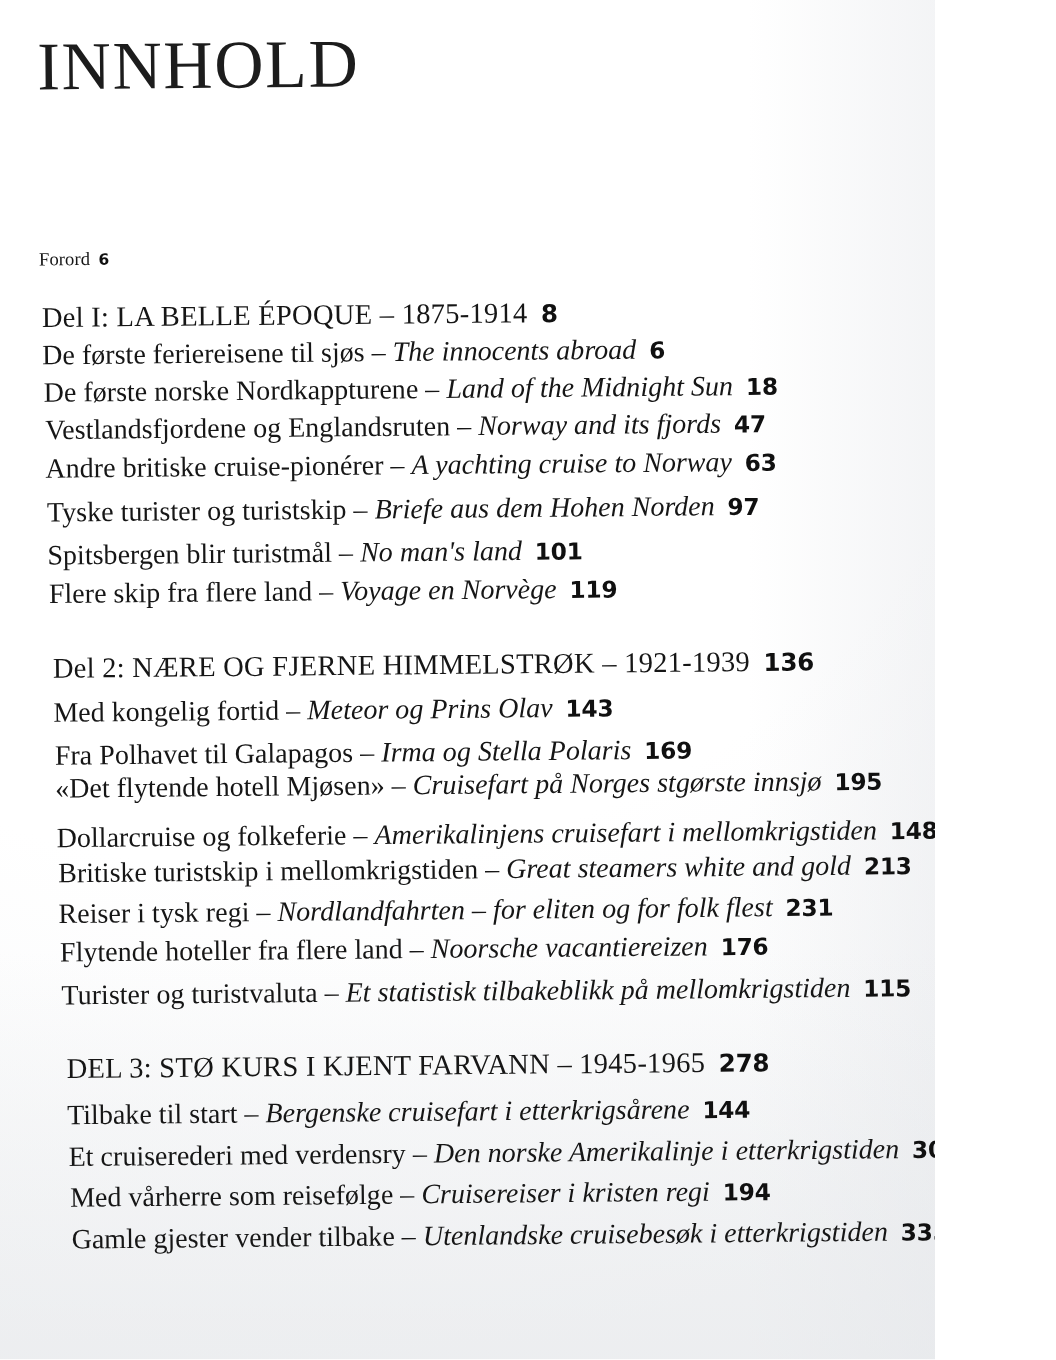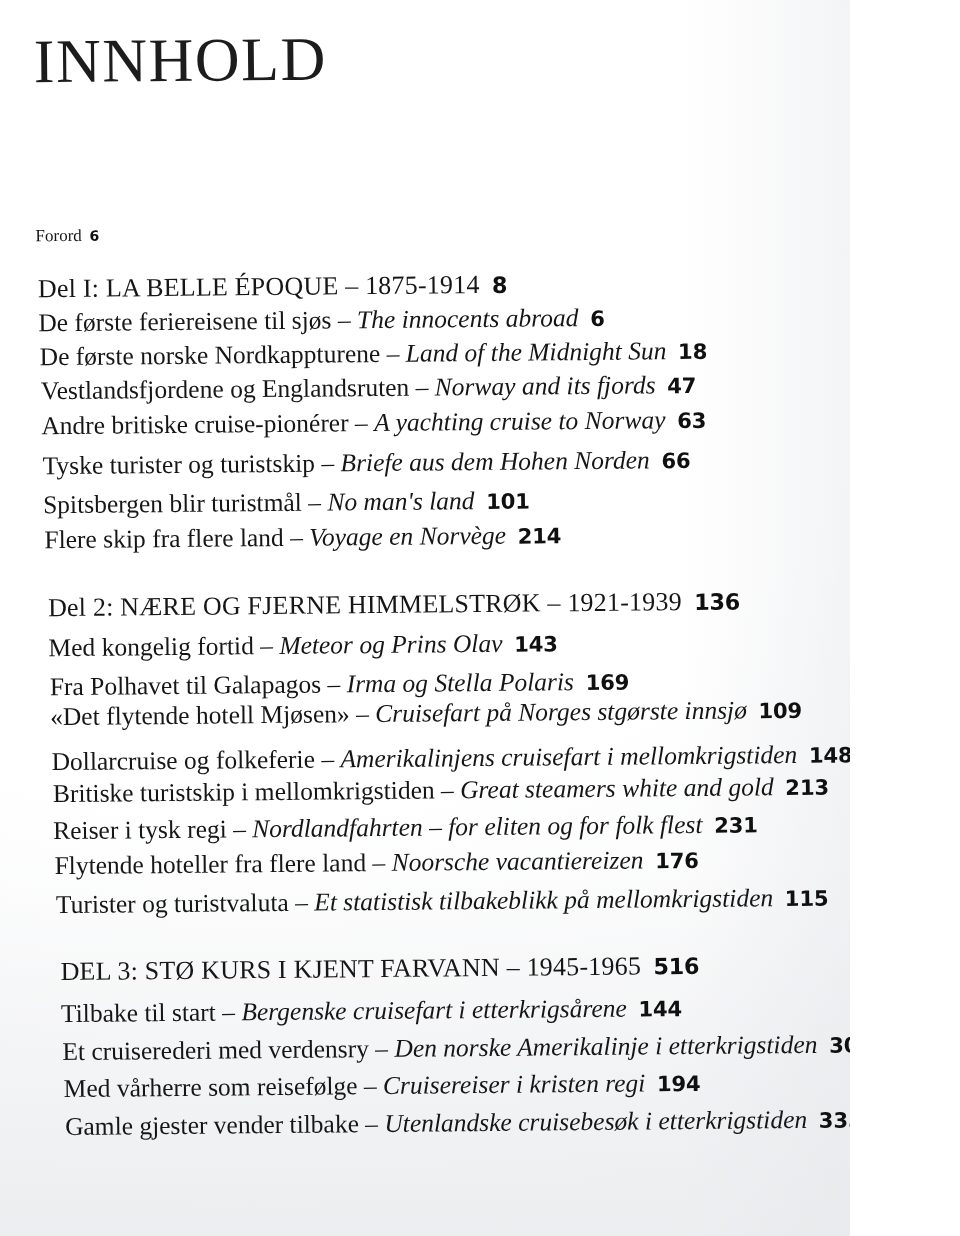--- a/index.html
+++ b/index.html
@@ -147,51 +147,51 @@
       <span class="sub">Norway and its fjords</span><span class="pg">47</span>
     </div>
     <div class="entry chapter p1-c3">
       <span>Andre britiske cruise-pionérer</span>
       <span class="dash">–</span>
       <span class="sub">A yachting cruise to Norway</span><span class="pg">63</span>
     </div>
     <div class="entry chapter p1-c4">
       <span>Tyske turister og turistskip</span>
       <span class="dash">–</span>
-      <span class="sub">Briefe aus dem Hohen Norden</span><span class="pg">66</span>
+      <span class="sub">Briefe aus dem Hohen Norden</span><span class="pg">97</span>
     </div>
     <div class="entry chapter p1-c5">
       <span>Spitsbergen blir turistmål</span>
       <span class="dash">–</span>
       <span class="sub">No man's land</span><span class="pg">101</span>
     </div>
     <div class="entry chapter p1-c6">
       <span>Flere skip fra flere land</span>
       <span class="dash">–</span>
-      <span class="sub">Voyage en Norvège</span><span class="pg">214</span>
+      <span class="sub">Voyage en Norvège</span><span class="pg">119</span>
     </div>
 
     <div class="entry part-heading p2-h">
       <span>Del 2: NÆRE OG FJERNE HIMMELSTRØK – 1921-1939</span><span class="pg">136</span>
     </div>
 
     <div class="entry chapter p2-c0">
       <span>Med kongelig fortid</span>
       <span class="dash">–</span>
       <span class="sub">Meteor og Prins Olav</span><span class="pg">143</span>
     </div>
     <div class="entry chapter p2-c1">
       <span>Fra Polhavet til Galapagos</span>
       <span class="dash">–</span>
       <span class="sub">Irma og Stella Polaris</span><span class="pg">169</span>
     </div>
     <div class="entry chapter p2-c2">
       <span>«Det flytende hotell Mjøsen»</span>
       <span class="dash">–</span>
-      <span class="sub">Cruisefart på Norges stgørste innsjø</span><span class="pg">109</span>
+      <span class="sub">Cruisefart på Norges stgørste innsjø</span><span class="pg">195</span>
     </div>
     <div class="entry chapter p2-c3">
       <span>Dollarcruise og folkeferie</span>
       <span class="dash">–</span>
       <span class="sub">Amerikalinjens cruisefart i mellomkrigstiden</span><span class="pg">148</span>
     </div>
     <div class="entry chapter p2-c4">
       <span>Britiske turistskip i mellomkrigstiden</span>
       <span class="dash">–</span>
       <span class="sub">Great steamers white and gold</span><span class="pg">213</span>
@@ -206,21 +206,21 @@
       <span class="dash">–</span>
       <span class="sub">Noorsche vacantiereizen</span><span class="pg">176</span>
     </div>
     <div class="entry chapter p2-c7">
       <span>Turister og turistvaluta</span>
       <span class="dash">–</span>
       <span class="sub">Et statistisk tilbakeblikk på mellomkrigstiden</span><span class="pg">115</span>
     </div>
 
     <div class="entry part-heading p3-h">
-      <span>DEL 3: STØ KURS I KJENT FARVANN – 1945-1965</span><span class="pg">516</span>
+      <span>DEL 3: STØ KURS I KJENT FARVANN – 1945-1965</span><span class="pg">278</span>
     </div>
 
     <div class="entry chapter p3-c0">
       <span>Tilbake til start</span>
       <span class="dash">–</span>
       <span class="sub">Bergenske cruisefart i etterkrigsårene</span><span class="pg">144</span>
     </div>
     <div class="entry chapter p3-c1">
       <span>Et cruiserederi med verdensry</span>
       <span class="dash">–</span>

